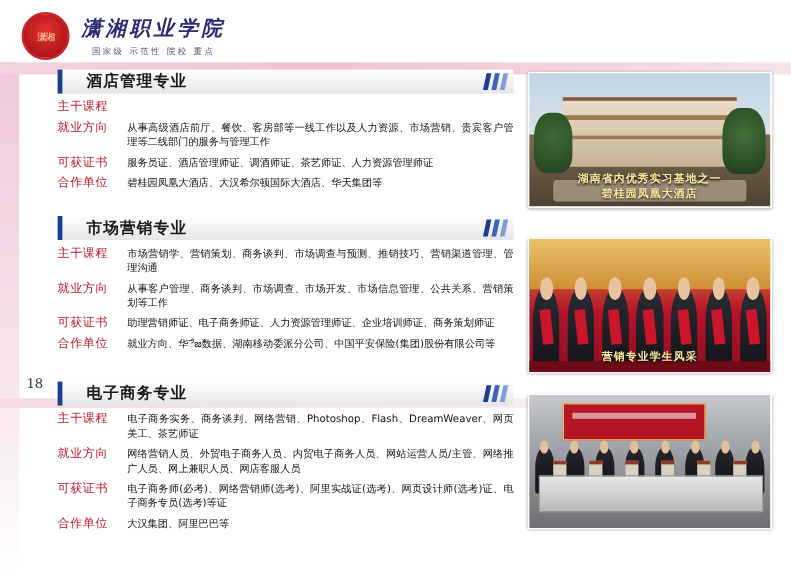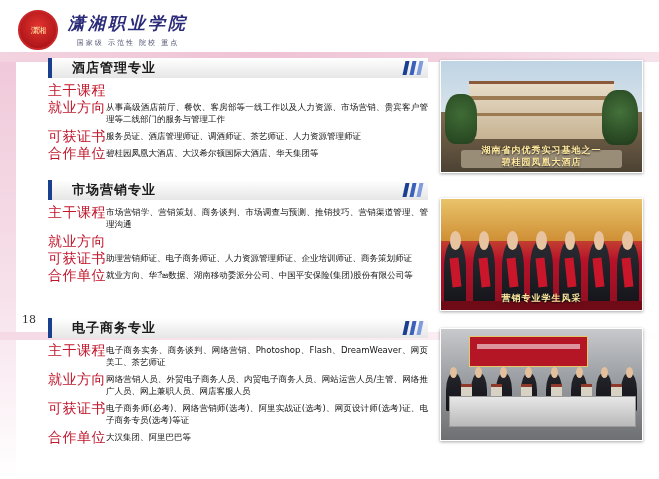--- a/index.html
+++ b/index.html
@@ -142,21 +142,21 @@
     margin-top: 6px;
   }
   .row {
     display: flex;
     align-items: flex-start;
     margin-bottom: 5px;
   }
   .row-label {
     flex: 0 0 58px;
     color: #c0152a;
-    font-size: 14px;
+    font-size: 10px;
     line-height: 12px;
     letter-spacing: 0.5px;
     white-space: nowrap;
   }
   .row-value {
     flex: 1;
     color: #111111;
     font-size: 8.5px;
     line-height: 12px;
     text-align: justify;
@@ -292,20 +292,21 @@
           <i></i>
         </span>
     </div>
     <div class="sec-rows">
       <div class="row">
         <div class="row-label">主干课程</div>
         <div class="row-value">市场营销学、营销策划、商务谈判、市场调查与预测、推销技巧、营销渠道管理、管理沟通</div>
       </div>
       <div class="row">
         <div class="row-label">就业方向</div>
+        <div class="row-value">从事客户管理、商务谈判、市场调查、市场开发、市场信息管理、公共关系、营销策划等工作</div>
       </div>
       <div class="row">
         <div class="row-label">可获证书</div>
         <div class="row-value">助理营销师证、电子商务师证、人力资源管理师证、企业培训师证、商务策划师证</div>
       </div>
       <div class="row">
         <div class="row-label">合作单位</div>
         <div class="row-value">就业方向、华ేజ数据、湖南移动委派分公司、中国平安保险(集团)股份有限公司等</div>
       </div>
     </div>

